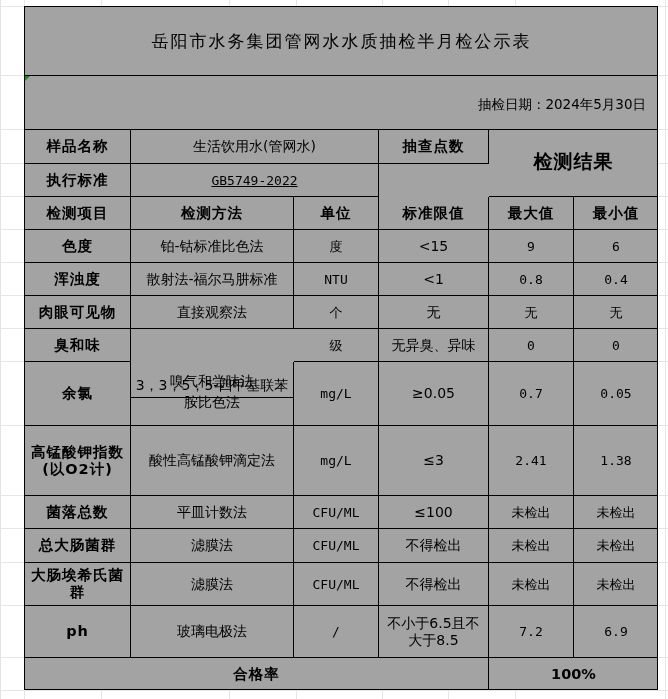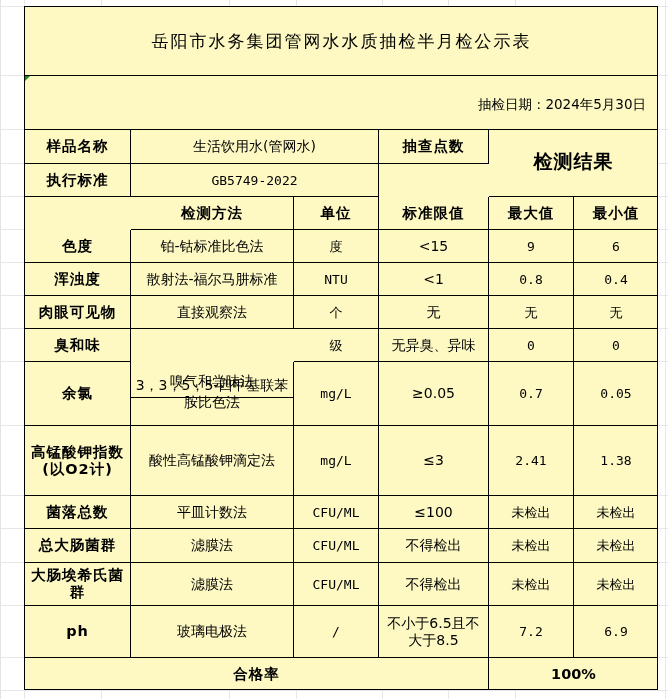--- a/index.html
+++ b/index.html
@@ -9,21 +9,21 @@
       background-image:
         linear-gradient(to right, #e3e3e3 1px, transparent 1px);
       font-family: "DejaVu Sans", "Liberation Sans", sans-serif;
       color: #000;
     }
     .gridbg { position: absolute; left: 0; top: 0; width: 668px; height: 699px; pointer-events: none; }
     .gridbg .h { position: absolute; left: 0; width: 668px; height: 1px; background: #e6e6e6; }
     .gridbg .v { position: absolute; top: 0; width: 1px; height: 699px; background: #e6e6e6; }
     .sheet {
       position: absolute; left: 24px; top: 6px; width: 634px; height: 684px;
-      background: #fef9c3; border: 1px solid #000; box-sizing: border-box;
+      background: #a3a3a3; border: 1px solid #000; box-sizing: border-box;
     }
     .cell {
       position: absolute; box-sizing: border-box;
       display: flex; align-items: center; justify-content: center; text-align: center;
       font-size: 14px; line-height: 17px;
     }
     .b { border-right: 1px solid #000; border-bottom: 1px solid #000; }
     .bold { font-weight: bold; font-size: 14.5px; letter-spacing: 1px; }
     .title { font-size: 17px; letter-spacing: 2px; }
     .date { justify-content: flex-end; padding-right: 12px; font-size: 13.5px; padding-top: 4px; }
@@ -69,22 +69,23 @@
 
   <div class="cell date" style="left:0;top:69px;width:633px;height:54px;border-bottom:1px solid #000;">抽检日期：2024年5月30日</div>
   <div class="tri" style="top:69px"></div>
 
   <div class="cell b bold" style="left:0;top:123px;width:106px;height:34px;">样品名称</div>
   <div class="cell b" style="left:106px;top:123px;width:248px;height:34px;">生活饮用水(管网水)</div>
   <div class="cell b bold" style="left:354px;top:123px;width:110px;height:34px;">抽查点数</div>
   <div class="cell big" style="left:464px;top:123px;width:169px;height:67px;border-bottom:1px solid #000;font-family:Liberation Mono, monospace;">检测结果</div>
 
   <div class="cell b bold" style="left:0;top:157px;width:106px;height:33px;">执行标准</div>
-  <div class="cell b mono" style="left:106px;top:157px;width:248px;height:33px;">GB5749-2022</div>
+  <div class="cell b mono" style="left:106px;top:157px;width:248px;height:33px;text-decoration:underline;">GB5749-2022</div>
 
+  <div class="cell b bold" style="left:0;top:190px;width:106px;height:33px;">检测项目</div>
   <div class="cell b bold" style="left:106px;top:190px;width:163px;height:33px;">检测方法</div>
   <div class="cell b bold" style="left:269px;top:190px;width:85px;height:33px;">单位</div>
   <div class="cell b bold" style="left:464px;top:190px;width:85px;height:33px;">最大值</div>
   <div class="cell b bold" style="left:354px;top:190px;width:110px;height:33px;">标准限值</div>
   <div class="cell bold" style="left:549px;top:190px;width:84px;height:33px;border-bottom:1px solid #000;">最小值</div>
 
   <div id="rows">
       <div>
         <div class="cell b bold" style="left: 0px; top: 223px; width: 106px; height: 33px; padding: 0px 2px;">色度</div>
         <div class="cell b " style="left: 106px; top: 223px; width: 163px; height: 33px; padding: 0px 2px;">铂-钴标准比色法</div>

